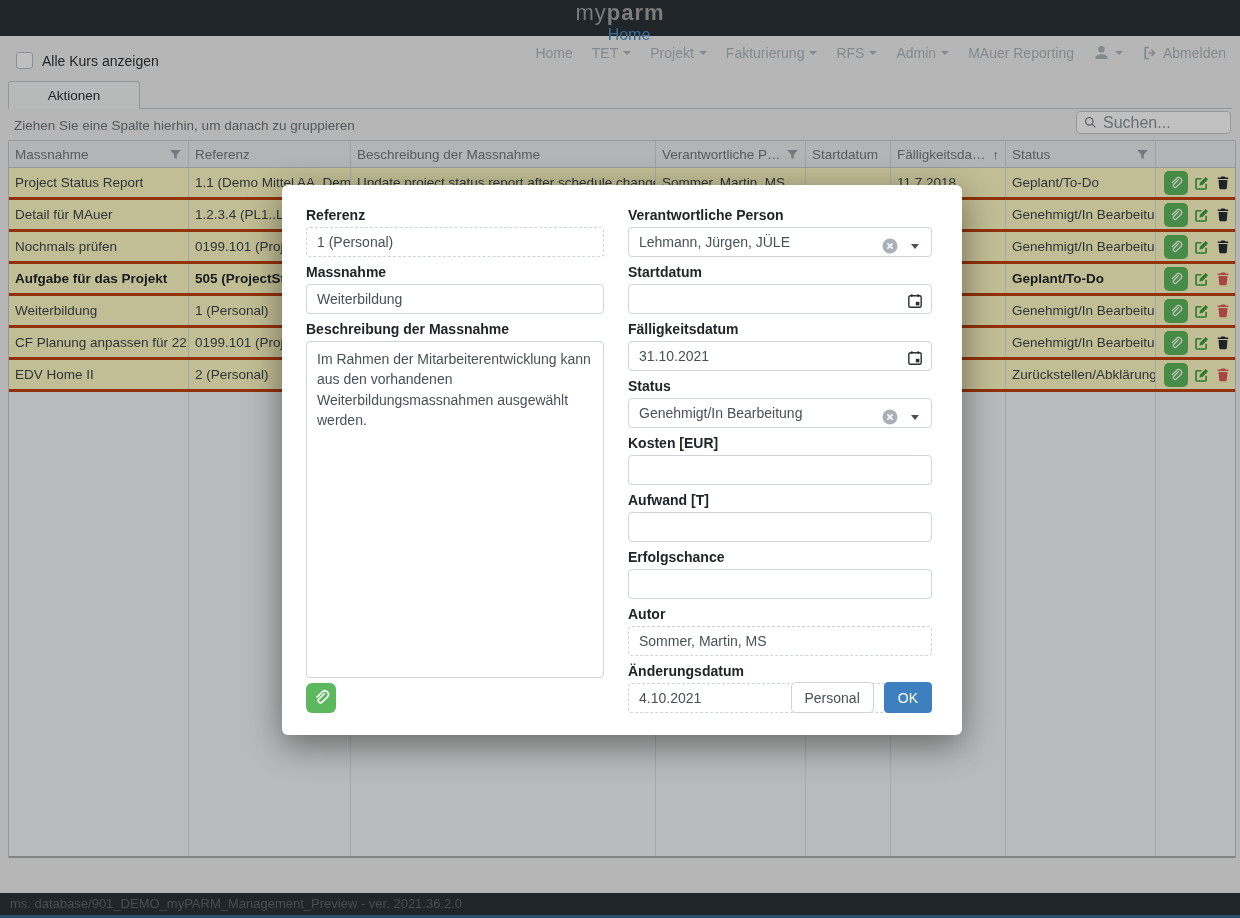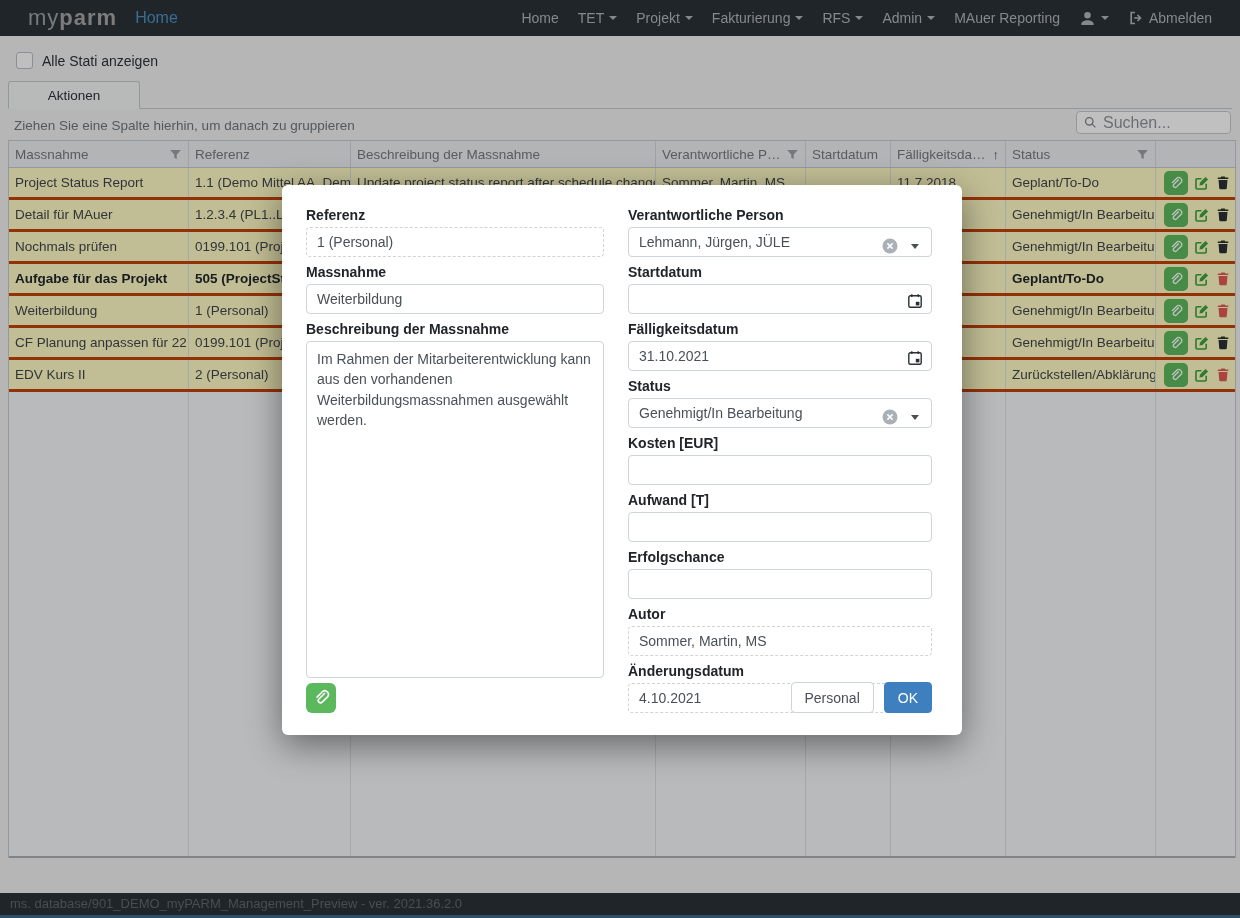--- a/index.html
+++ b/index.html
@@ -2,21 +2,21 @@
 <html><head>
 <meta charset="utf-8">
 <style>
   * { box-sizing: border-box; margin: 0; padding: 0; }
   html,body { width:1240px; height:918px; }
   body { font-family:"Liberation Sans", sans-serif; background:#888; }
   .screen { position:relative; width:1240px; height:918px; background:#eff0f1; overflow:hidden; }
 
   
   .navbar { position:absolute; top:0; left:0; right:0; height:36px; background:#2b3137;
-            display:flex; align-items:center; padding:0 28px; z-index:2; }
+            display:flex; align-items:center; padding:0 14px; z-index:2;flex-direction:column; }
   .brand { display:flex; align-items:baseline; cursor:pointer; }
   .brand-my { font-size:22px; font-weight:300; color:#9aa1a8; letter-spacing:1px; }
   .brand-parm { font-size:22px; font-weight:800; color:#a3a3a3; letter-spacing:1px; }
   .brand-page { margin-left:18px; font-size:16px; color:#4a90c2; }
   .nav-menu { margin-left:auto; display:flex; align-items:center; gap:19px; }
   .nav-item { font-size:14px; color:#aeb4ba; white-space:nowrap; display:flex; align-items:center; gap:5px; cursor:pointer; }
   .caret { width:0; height:0; border-left:4px solid transparent; border-right:4px solid transparent; border-top:4px solid #aeb4ba; display:inline-block; }
   .nav-icon svg { display:block; }
 
   
@@ -145,21 +145,21 @@
             <path fill="none" stroke="#aeb4ba" stroke-width="1.7" d="M7 2.5H3.2v11H7"></path>
             <path fill="none" stroke="#aeb4ba" stroke-width="1.7" d="M9.5 5l3 3-3 3M12.3 8H6.2"></path>
           </svg>
         <span>Abmelden</span>
       </span>
     </div>
   </nav>
 
   <div class="checkbox-row">
     <span class="checkbox"></span>
-    <span class="checkbox-label">Alle Stati anzeigen</span>
+    <span class="checkbox-label">Alle Kurs anzeigen</span>
   </div>
 
   <div class="tabstrip">
     <div class="tab">Aktionen</div>
   </div>
 
   <div class="group-panel">
     <span class="group-hint">Ziehen Sie eine Spalte hierhin, um danach zu gruppieren</span>
     <div class="search-box">
       <svg width="13" height="13" viewBox="0 0 16 16">
@@ -362,21 +362,21 @@
               </svg>
         </span>
         <span class="trash-ico">
           <svg width="14" height="15" viewBox="0 0 16 17">
                 <path d="M6 1.5h4l.6 1.2H14v1.7H2V2.7h3.4zM2.9 5.6h10.2l-.8 9.5a1.3 1.3 0 0 1-1.3 1.2H5a1.3 1.3 0 0 1-1.3-1.2z"></path>
               </svg>
         </span>
       </div>
     </div>
         <div class="tr row">
-      <div class="td c0">EDV Kurs II</div>
+      <div class="td c0">EDV Home II</div>
       <div class="td c1">2 (Personal)</div>
       <div class="td c2"></div>
       <div class="td c3"></div>
       <div class="td c4"></div>
       <div class="td c5"></div>
       <div class="td c6">Zurückstellen/Abklärung...</div>
       <div class="td c7">
         <button class="clip-btn">
           <svg width="14" height="14" viewBox="0 0 16 16">
                 <path fill="none" stroke="#fff" stroke-width="1.5" stroke-linecap="round" d="M10.8 4.2 5.6 9.4a2.1 2.1 0 0 0 3 3l5-5a3.4 3.4 0 0 0-4.8-4.8l-5 5"></path>

